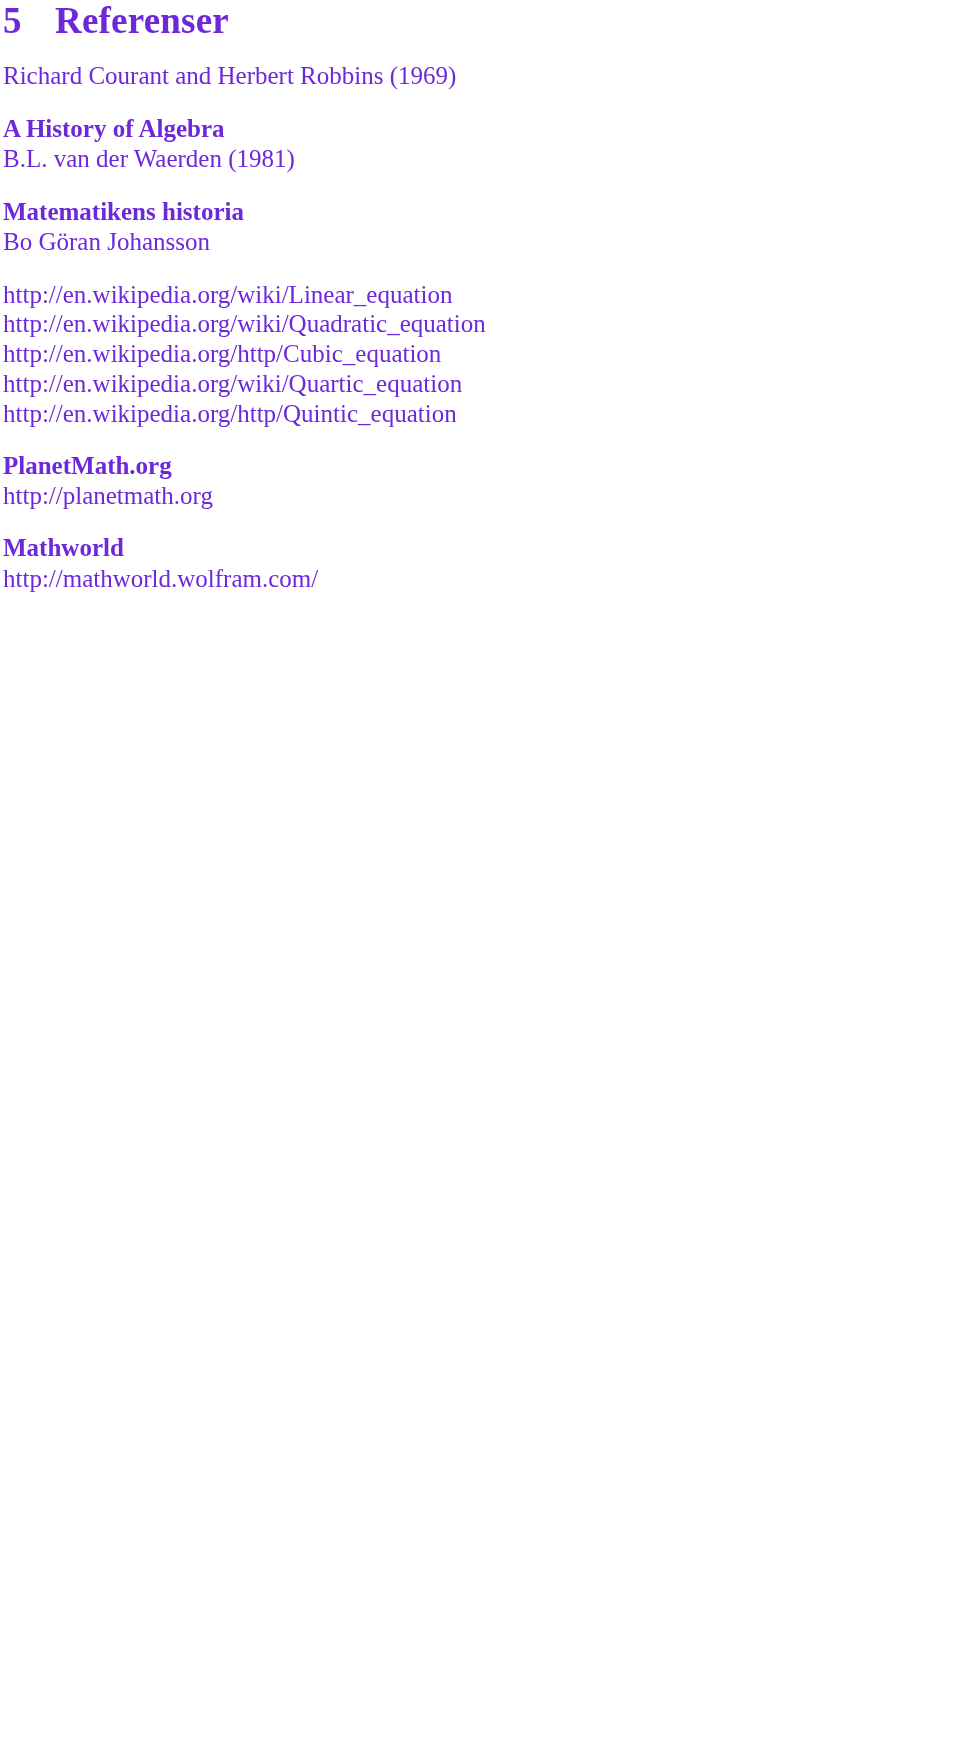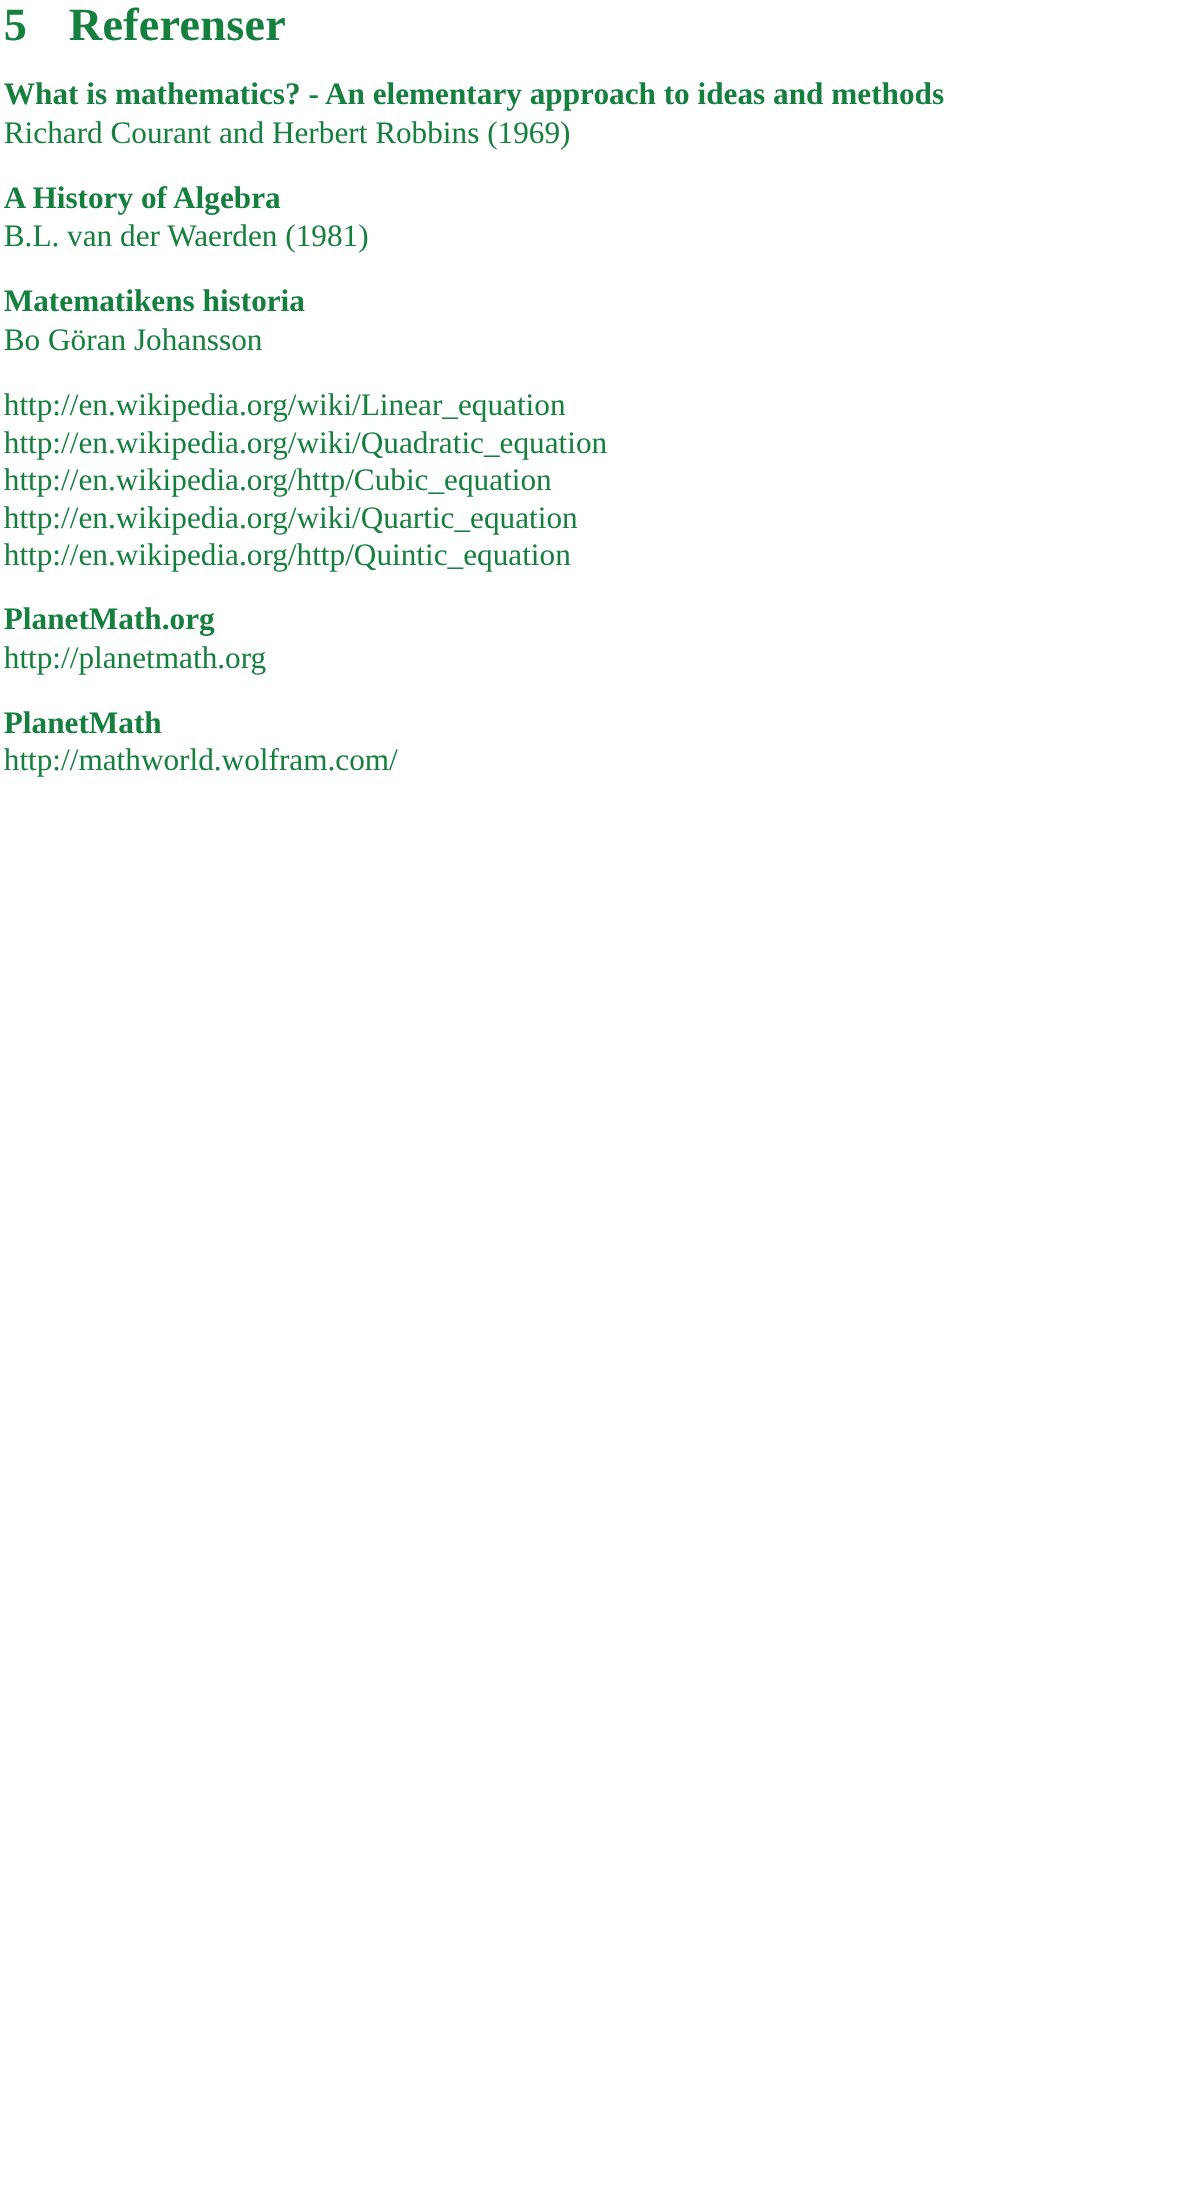--- a/index.html
+++ b/index.html
@@ -5,21 +5,21 @@
   html, body {
     margin: 0;
     padding: 0;
     background: #ffffff;
   }
   .page {
     position: relative;
     width: 960px;
     height: 1754px;
     background: #ffffff;
-    color: #15803d;
+    color: #6d28d9;
     font-family: "Liberation Serif", "DejaVu Serif", serif;
     overflow: hidden;
     box-sizing: border-box;
   }
   .content {
     position: absolute;
     left: 3px;
     top: 0;
     width: 866px;
   }
@@ -91,21 +91,20 @@
 </style>
 </head>
 <body>
 
 <div class="page">
   <div class="content">
 
     <h1 class="section-heading"><span class="sec-num">5</span><span>Referenser</span></h1>
 
     <div class="ref-block">
-      <p class="ref-title justified">What is mathematics? - An elementary approach to ideas and methods</p>
       <p class="ref-sub">Richard Courant and Herbert Robbins (1969)</p>
     </div>
 
     <div class="ref-block">
       <p class="ref-title">A History of Algebra</p>
       <p class="ref-sub">B.L. van der Waerden (1981)</p>
     </div>
 
     <div class="ref-block">
       <p class="ref-title">Matematikens historia</p>
@@ -123,21 +122,21 @@
     </div>
 
     <div class="ref-block">
       <p class="ref-title">PlanetMath.org</p>
       <ul class="url-list">
         <li>http://planetmath.org</li>
       </ul>
     </div>
 
     <div class="ref-block">
-      <p class="ref-title">PlanetMath</p>
+      <p class="ref-title">Mathworld</p>
       <ul class="url-list">
         <li>http://mathworld.wolfram.com/</li>
       </ul>
     </div>
 
   </div>
 
 </div>
 
 </body></html>

